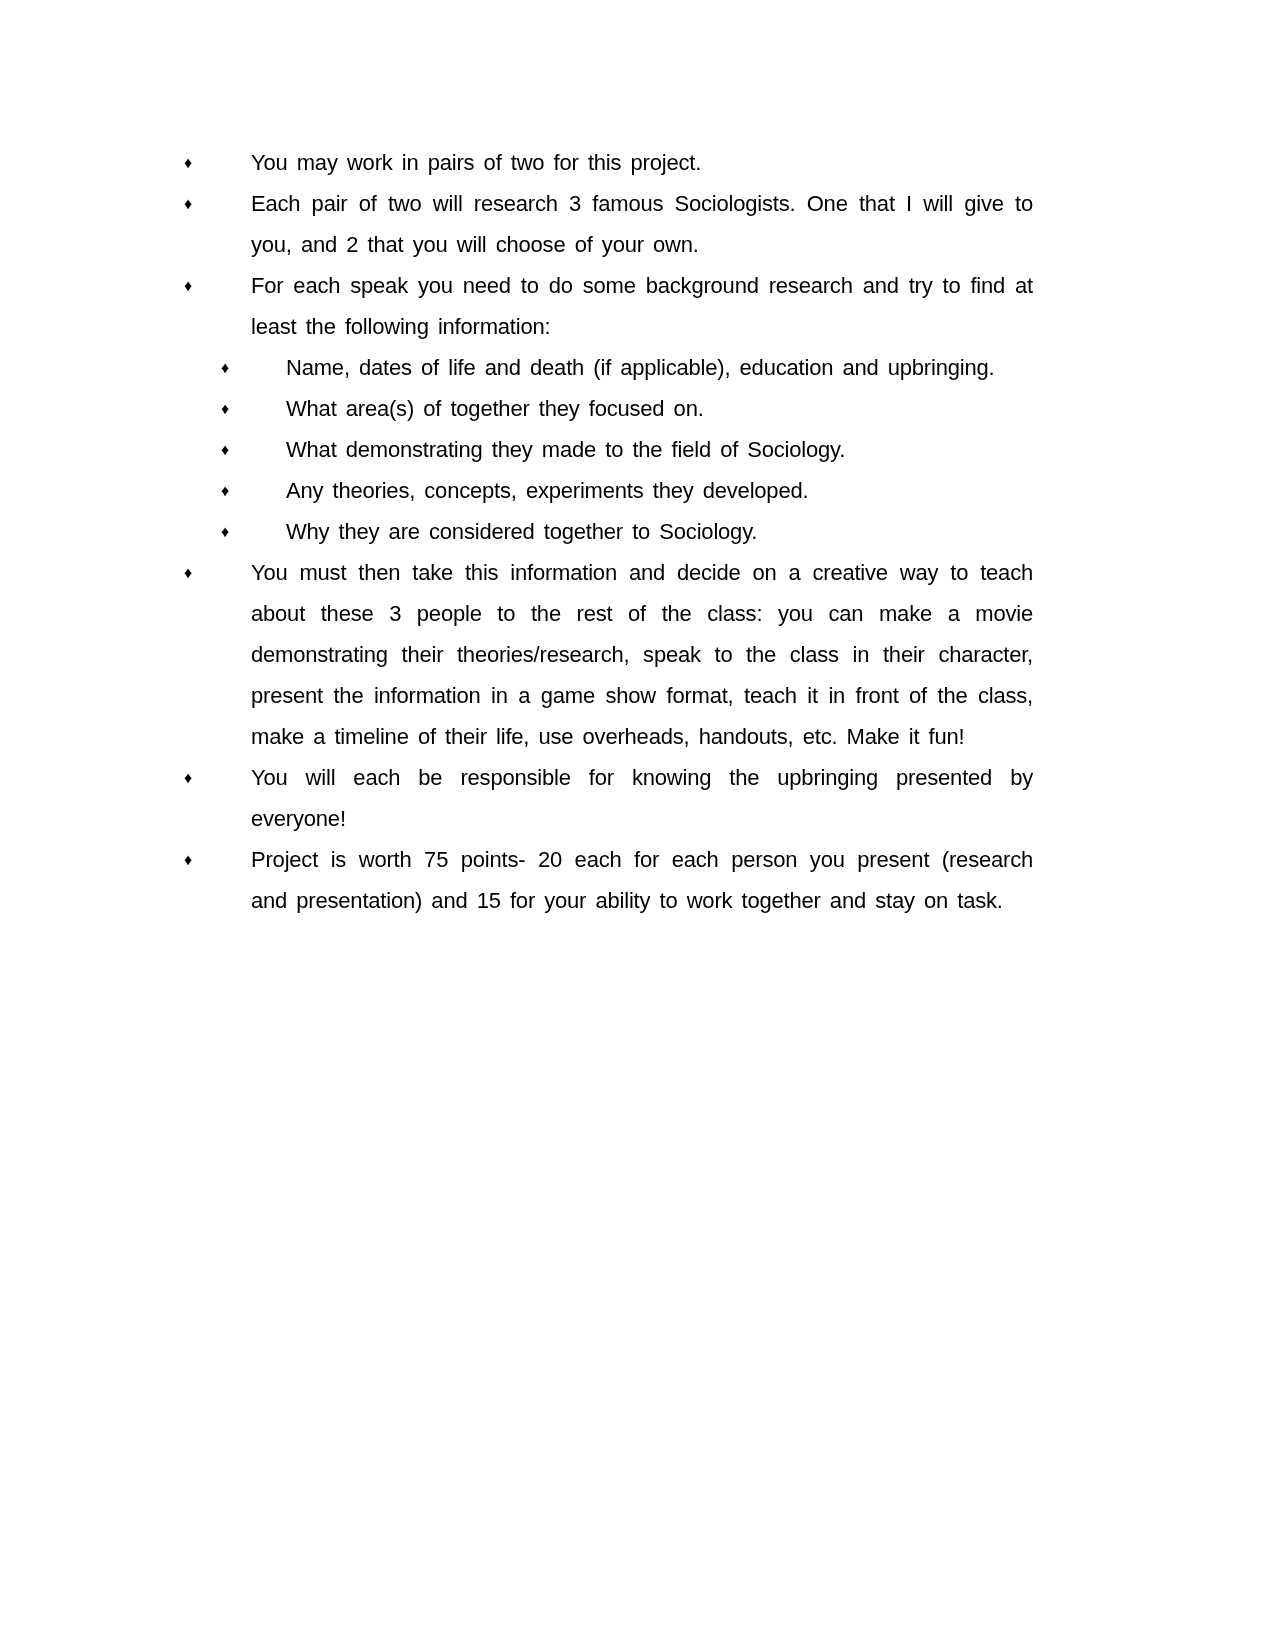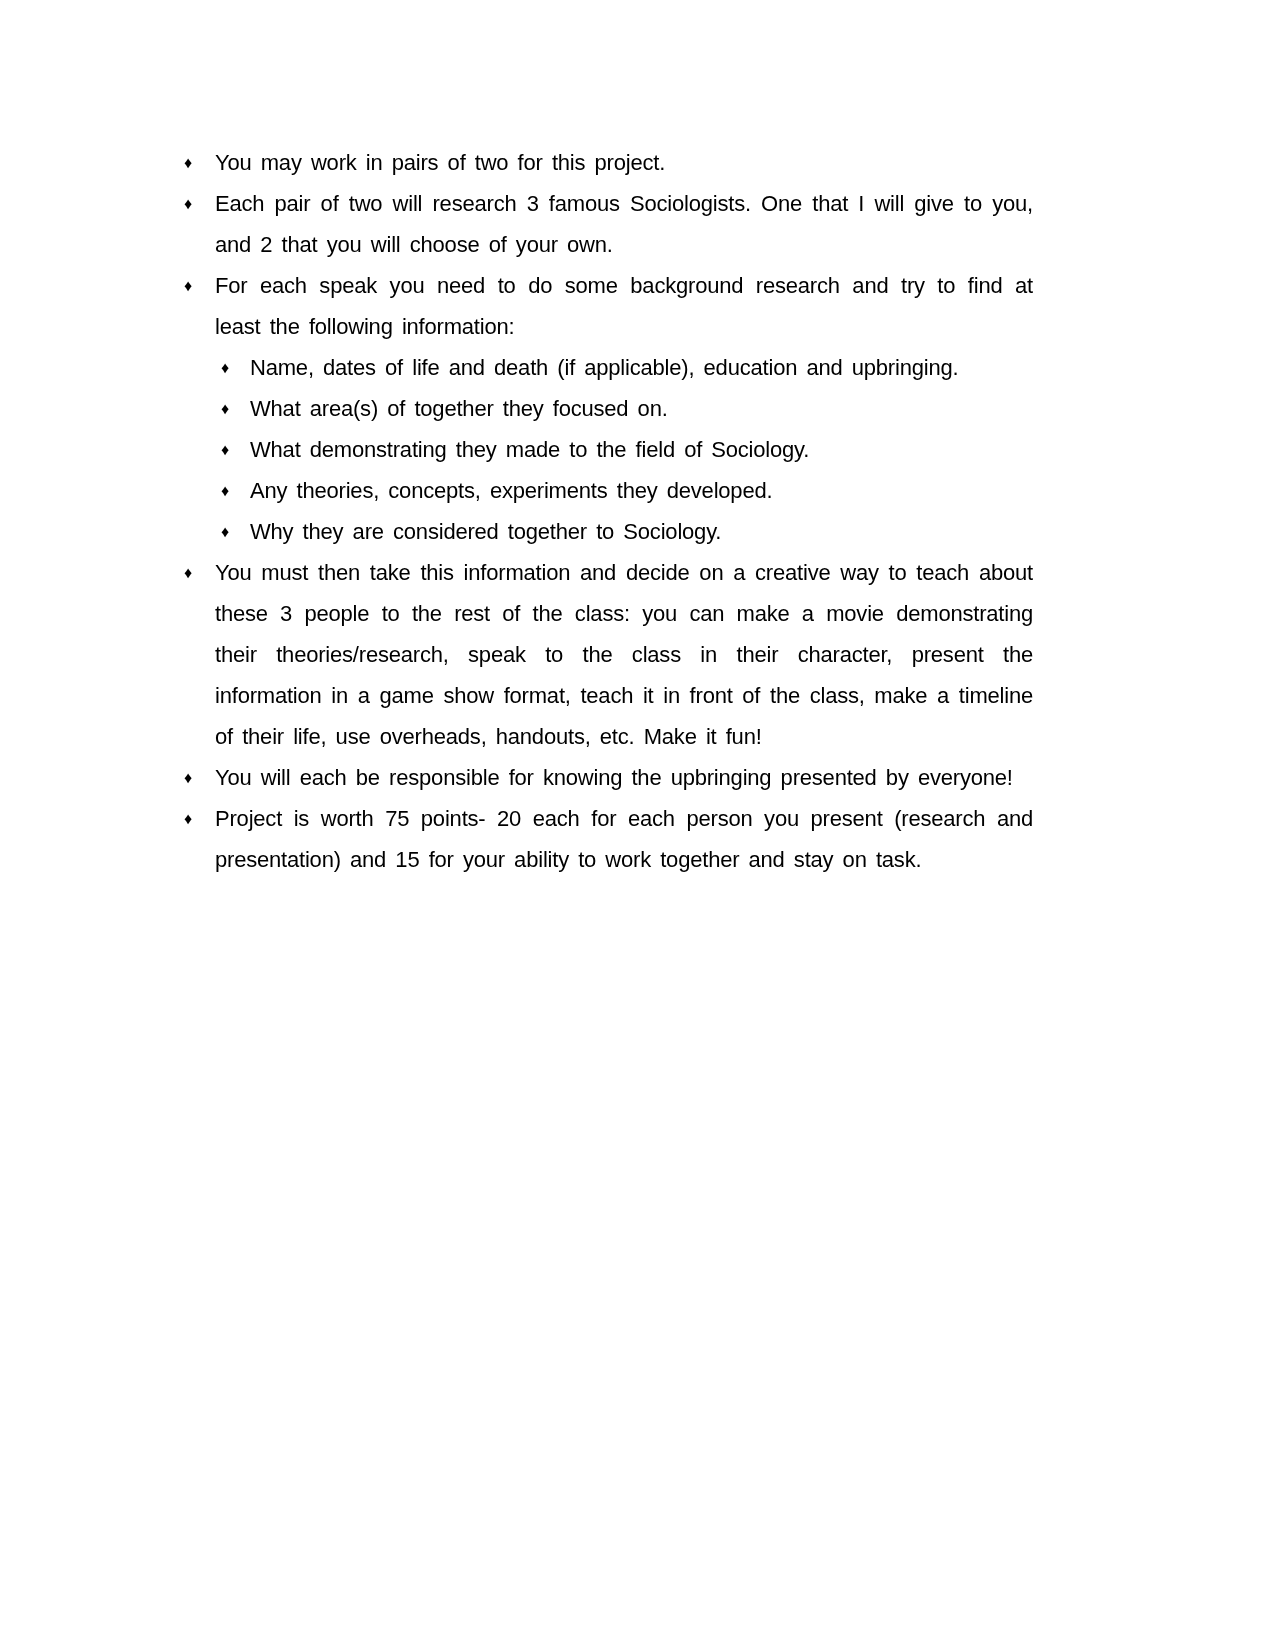--- a/index.html
+++ b/index.html
@@ -64,20 +64,21 @@
   ul.l2 li { padding-left: 43px; }
   .bullet {
     flex: 0 0 31px;
     font-size: 16px;
     line-height: 41px;
   }
   ul.l2 .bullet { flex: 0 0 29px; }
   .btext {
     flex: 1 1 auto;
     text-align: justify;
+    margin-left: 36px;
   }
   .gap-before { margin-top: 34px; }
 </style>
 </head>
 <body>
 
 <main class="page">
   <div class="content">
 
 

